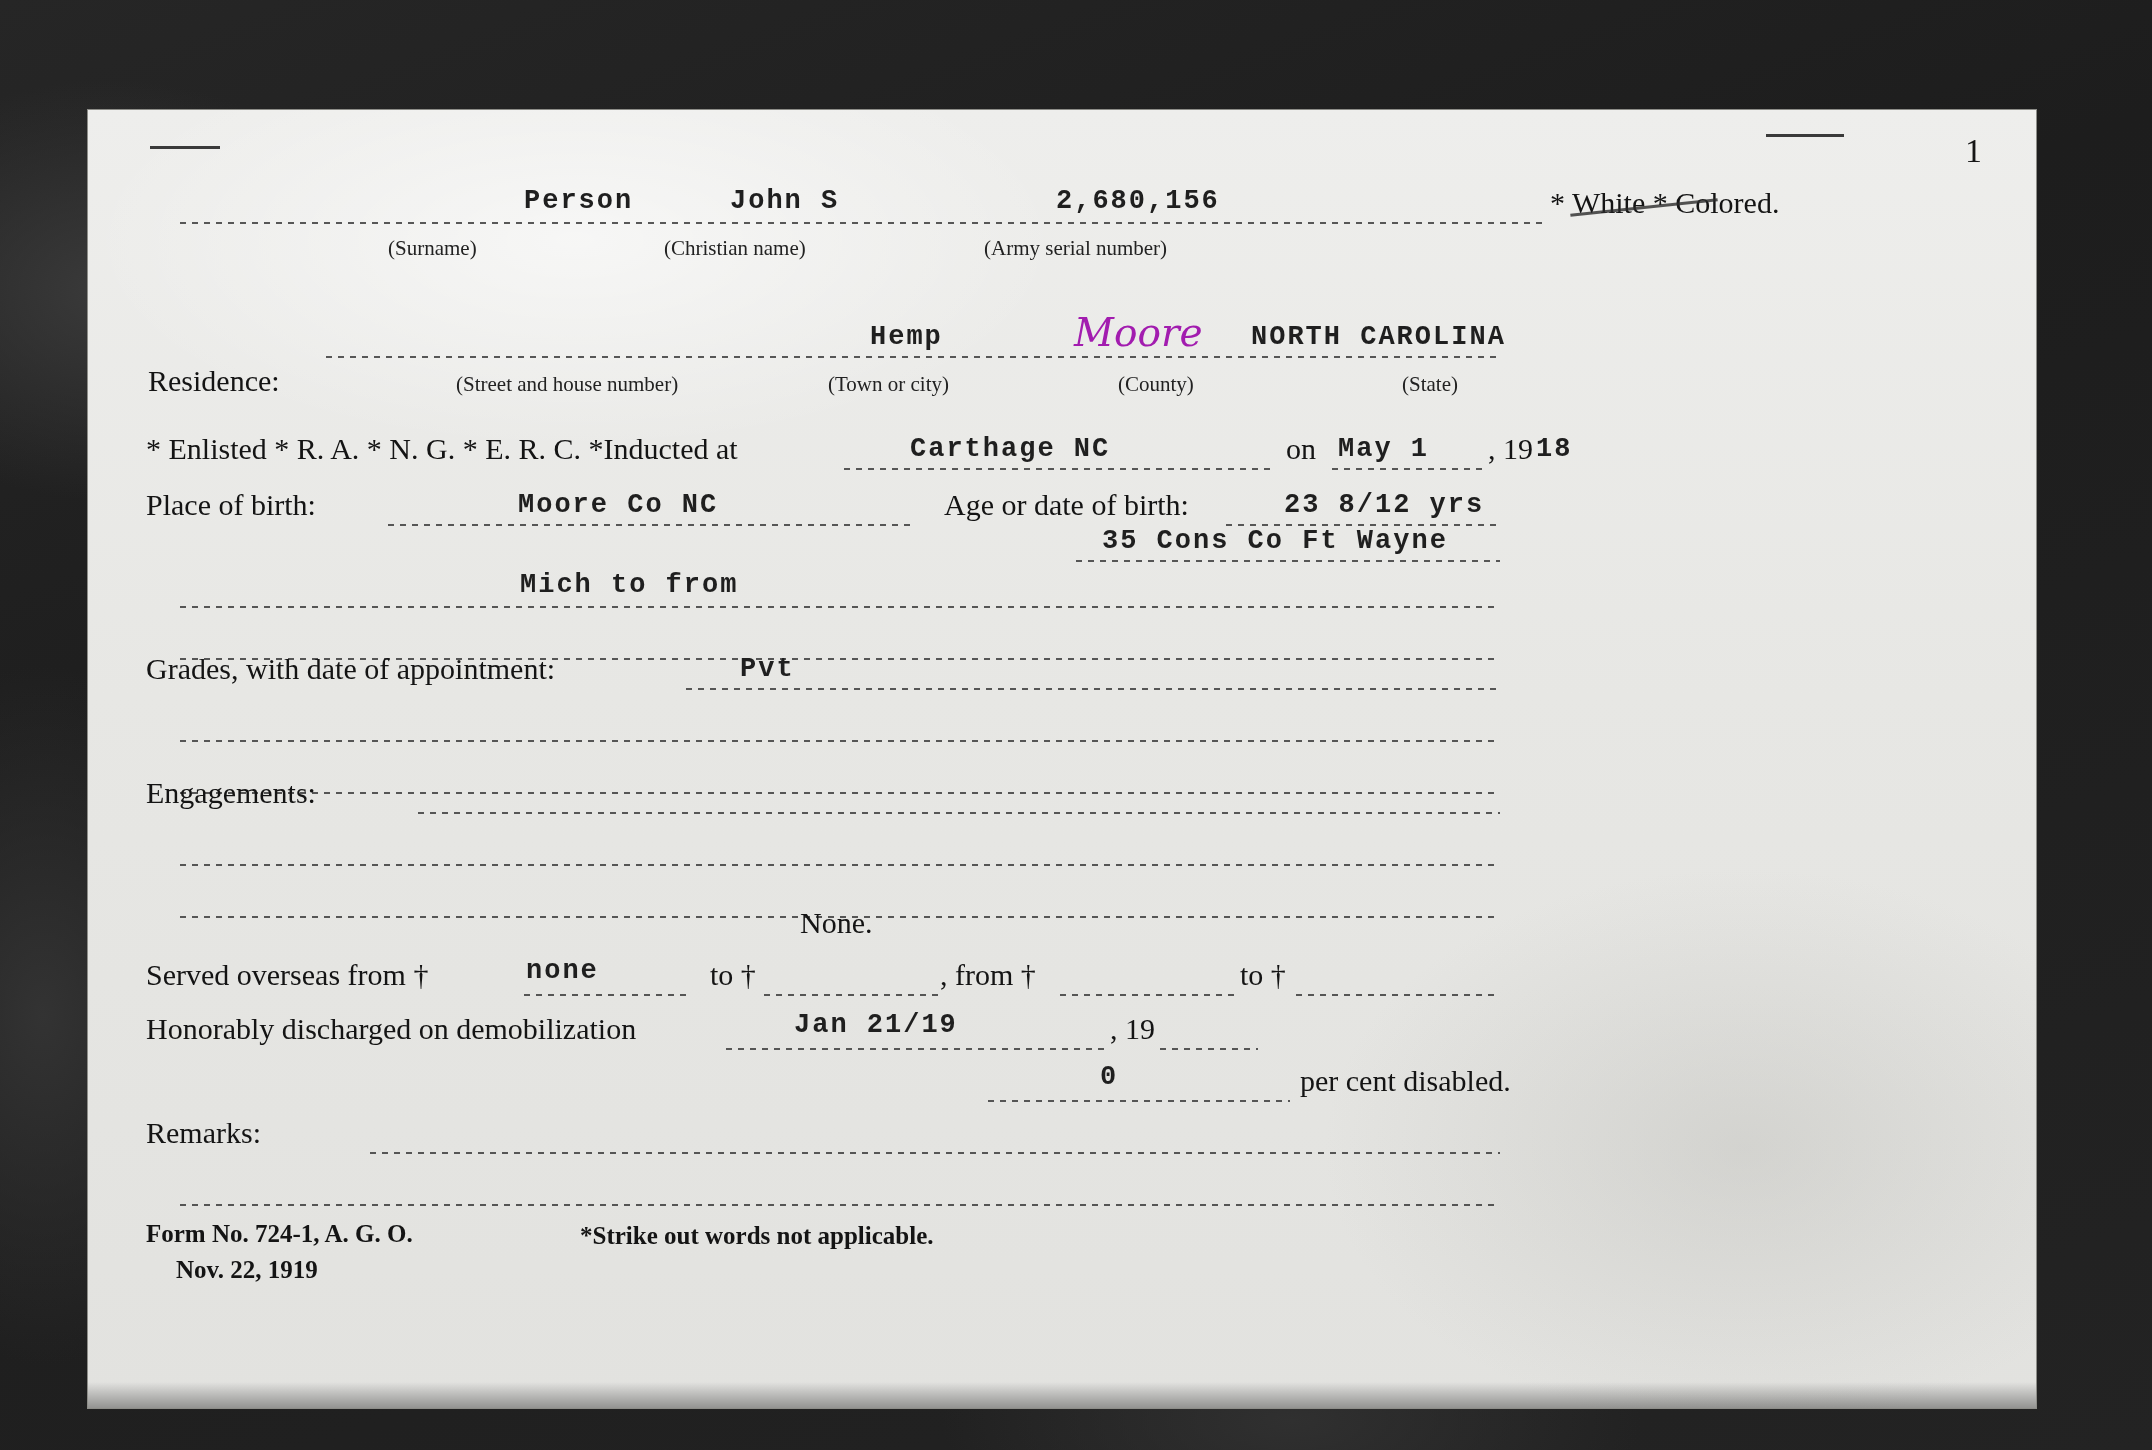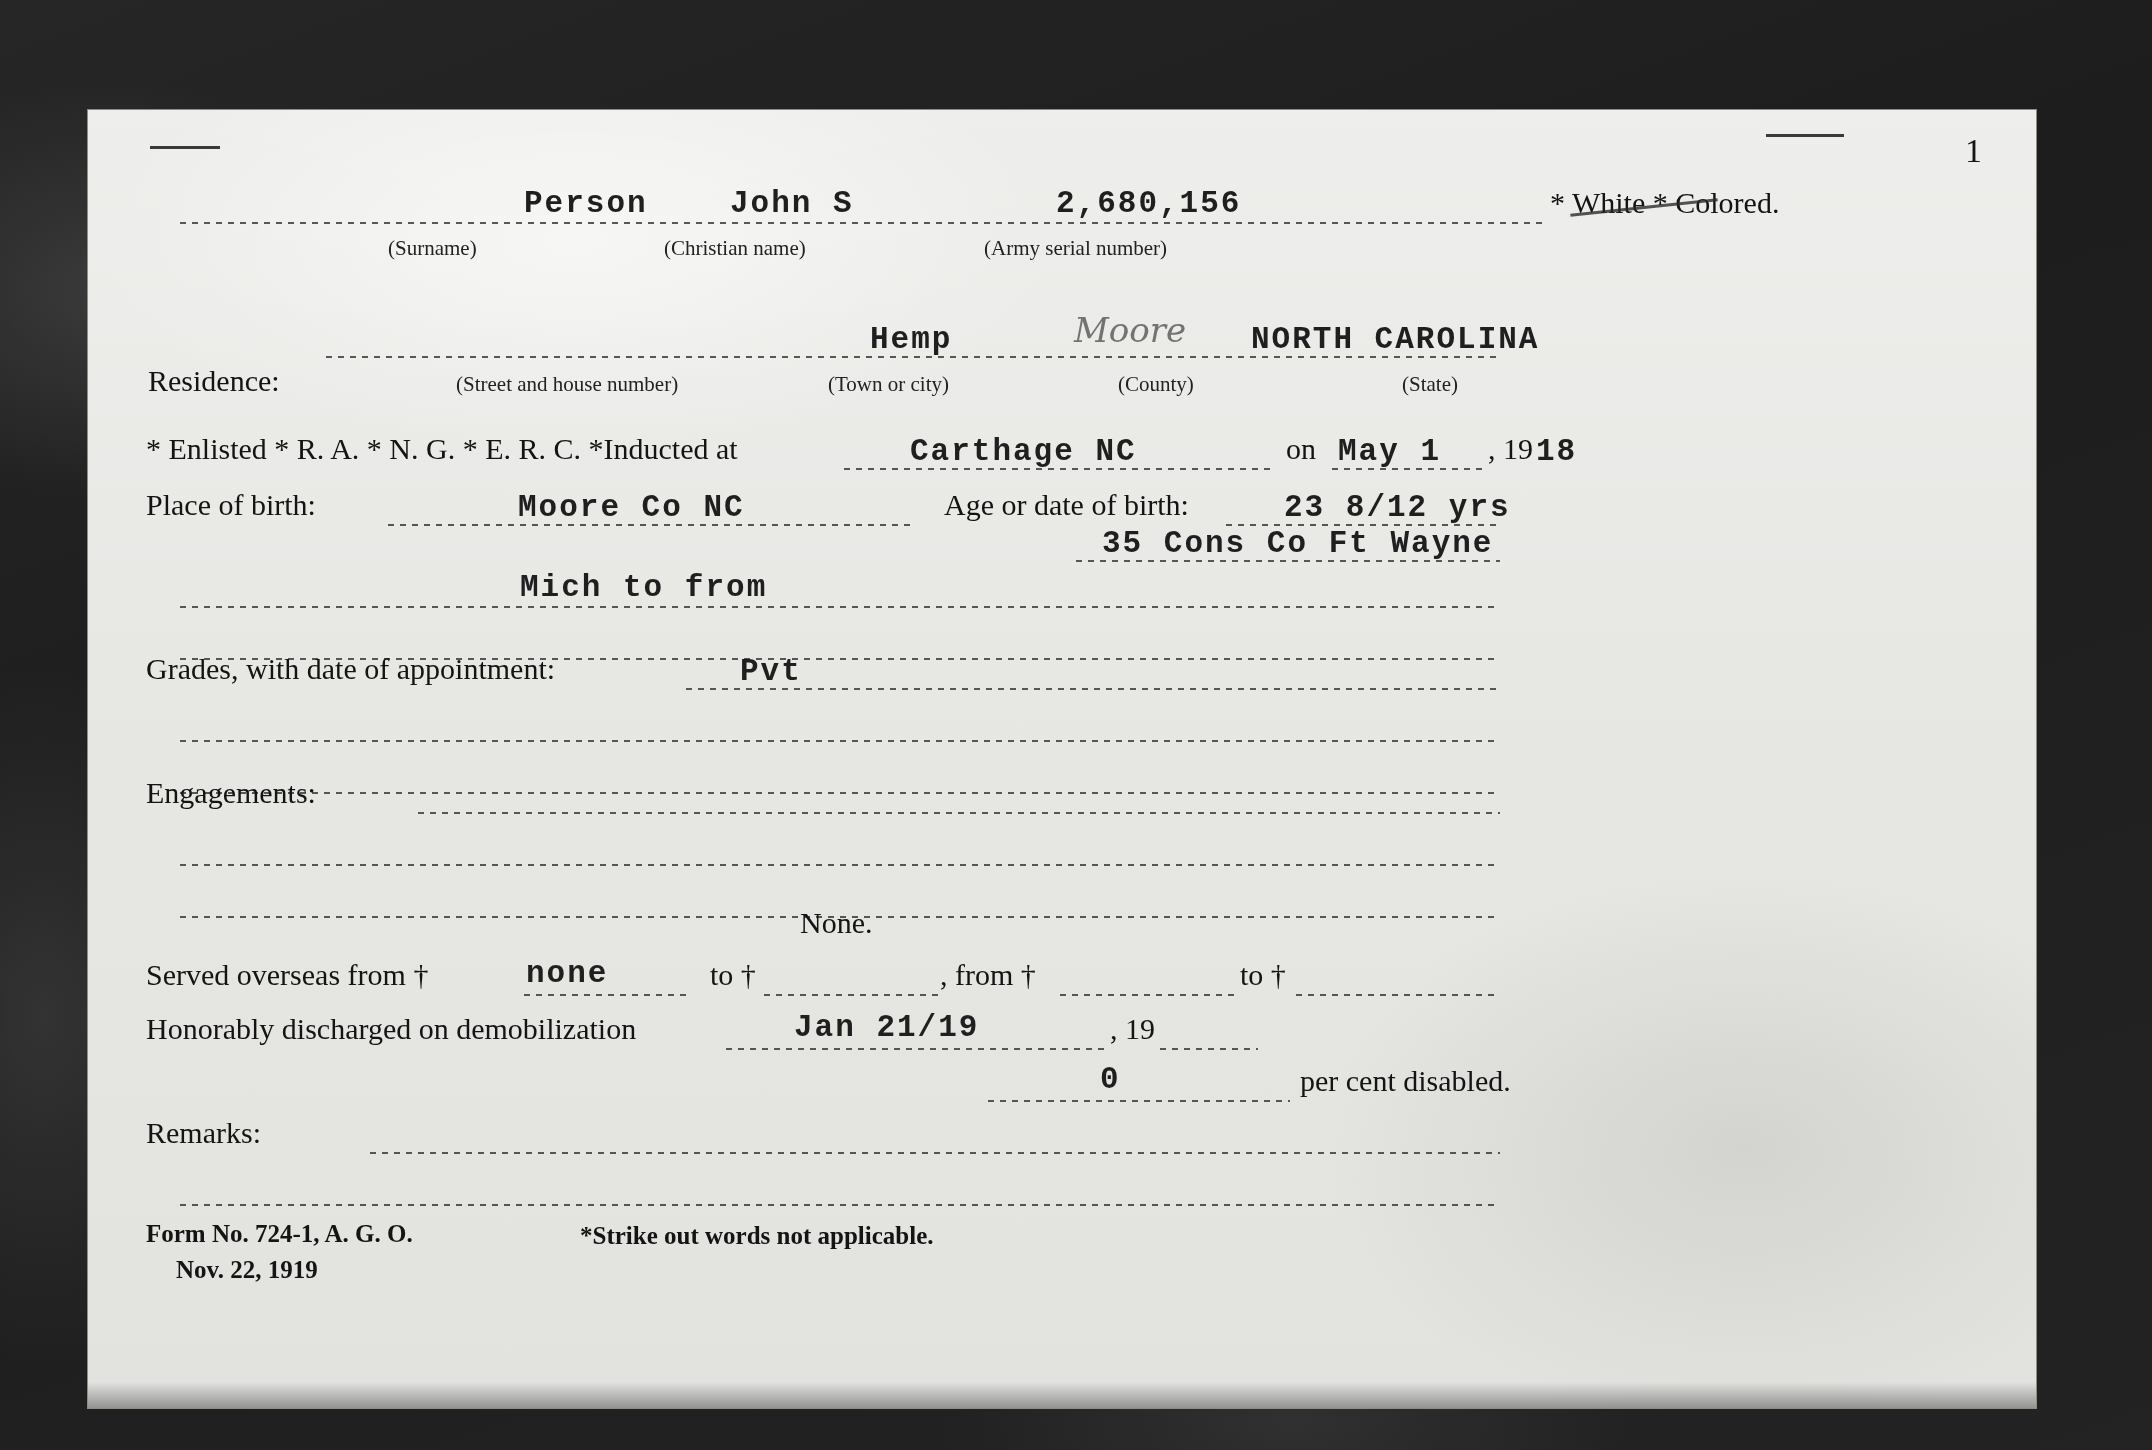--- a/index.html
+++ b/index.html
@@ -78,28 +78,28 @@
   .val {
     position: absolute;
     font-family: "Liberation Mono", monospace;
     font-weight: bold;
     font-size: 29px;
     letter-spacing: 2px;
     color: #1f1f1f;
     white-space: nowrap;
   }
   .val.big {
-    font-size: 31px;
+    font-size: 27px;
   }
   .handval {
     position: absolute;
     font-family: "DejaVu Serif", serif;
-    font-size: 34px;
+    font-size: 39px;
     font-style: italic;
-    color: #737373;
+    color: #a21caf;
     white-space: nowrap;
   }
   .page-num {
     position: absolute;
     right: 54px;
     top: 22px;
     font-family: "Liberation Serif", serif;
     font-size: 34px;
     color: #161616;
   }

